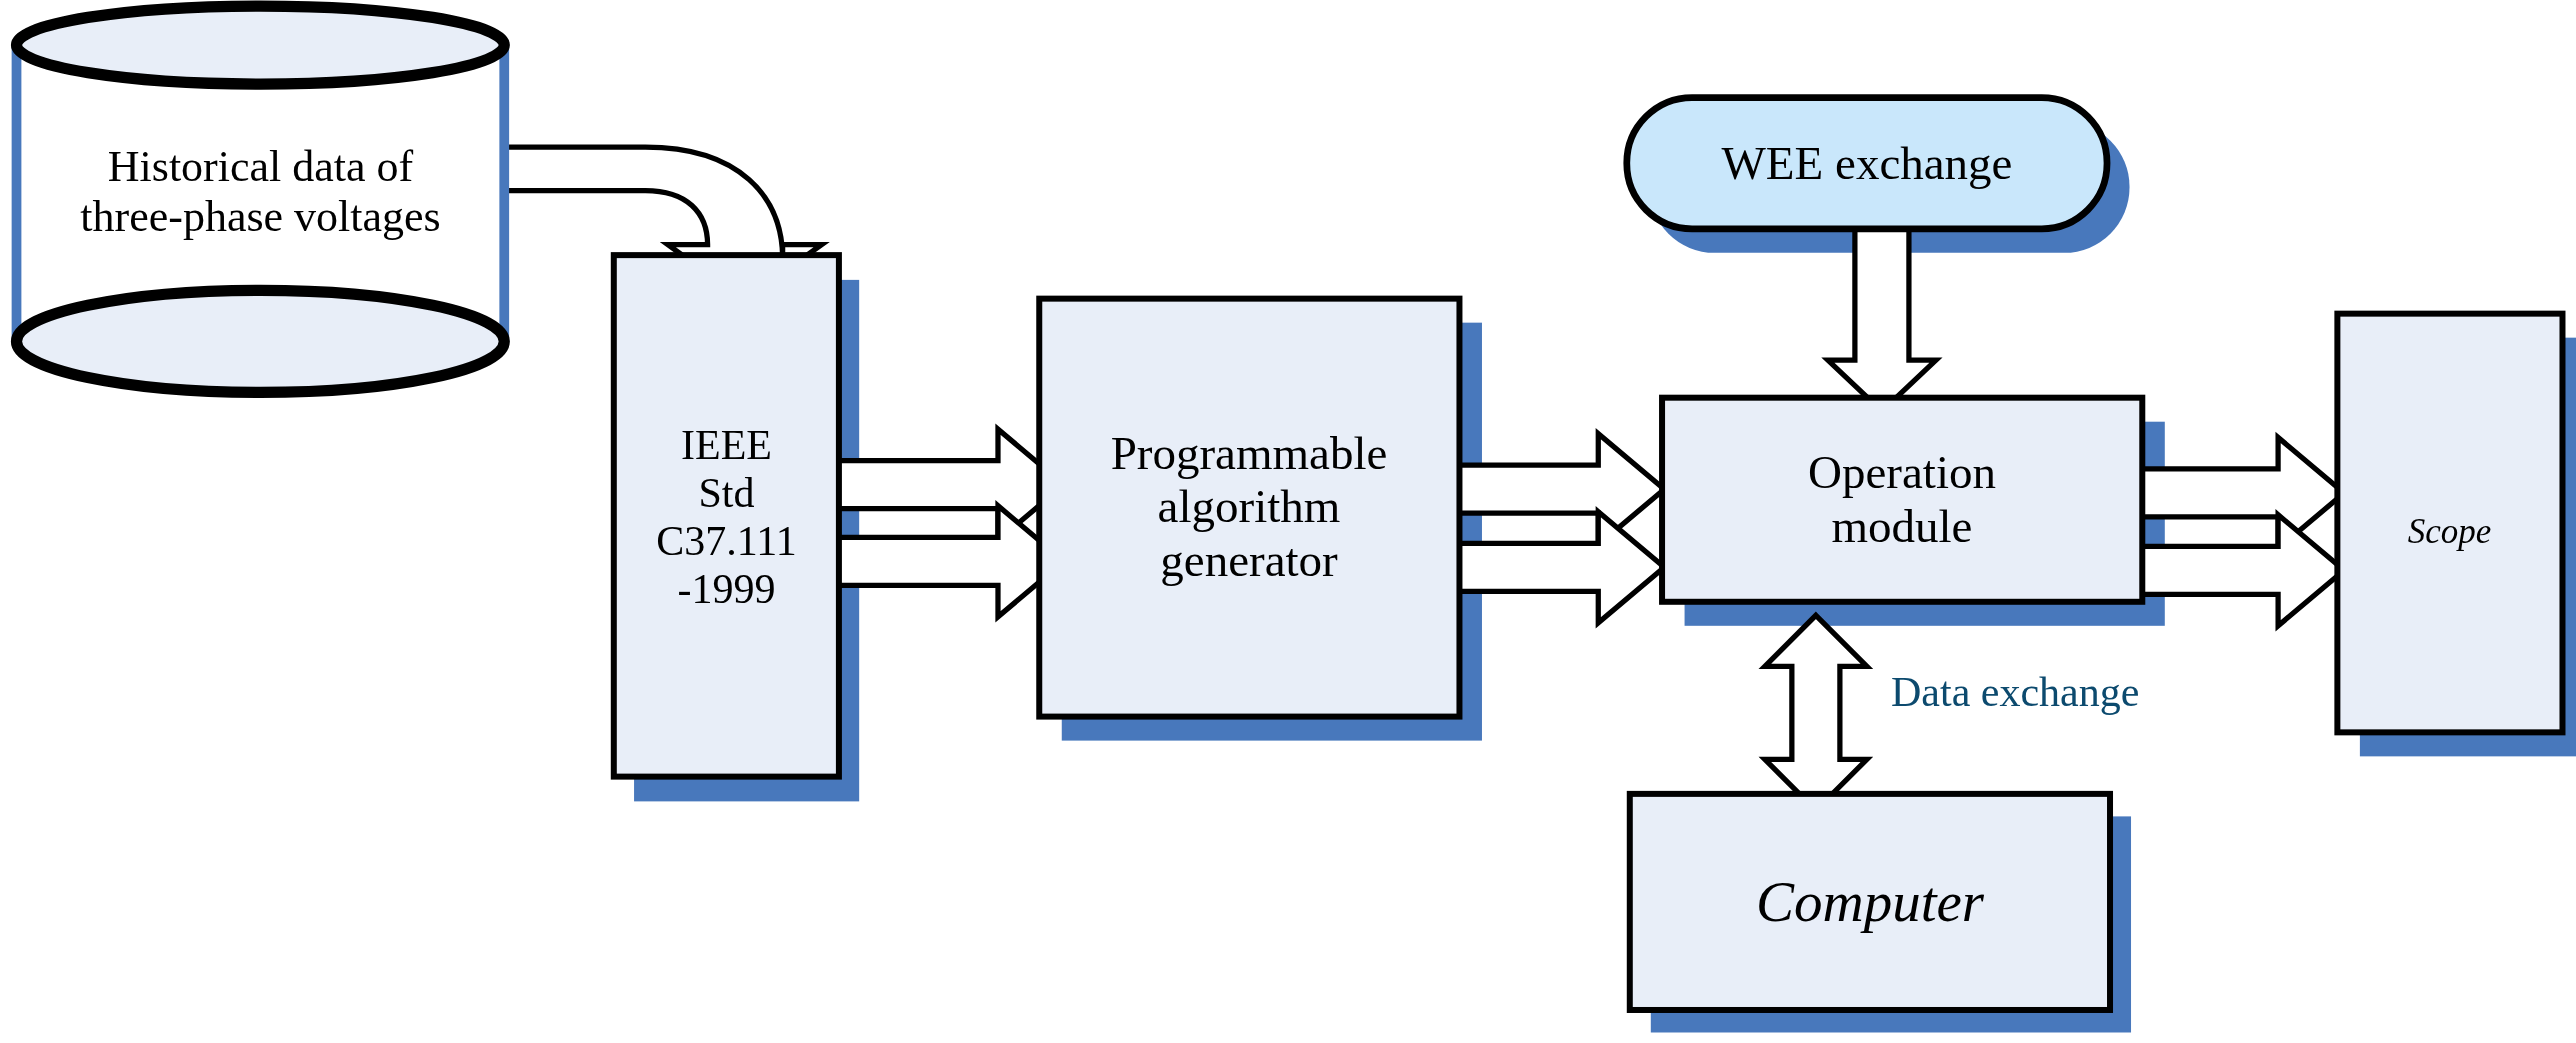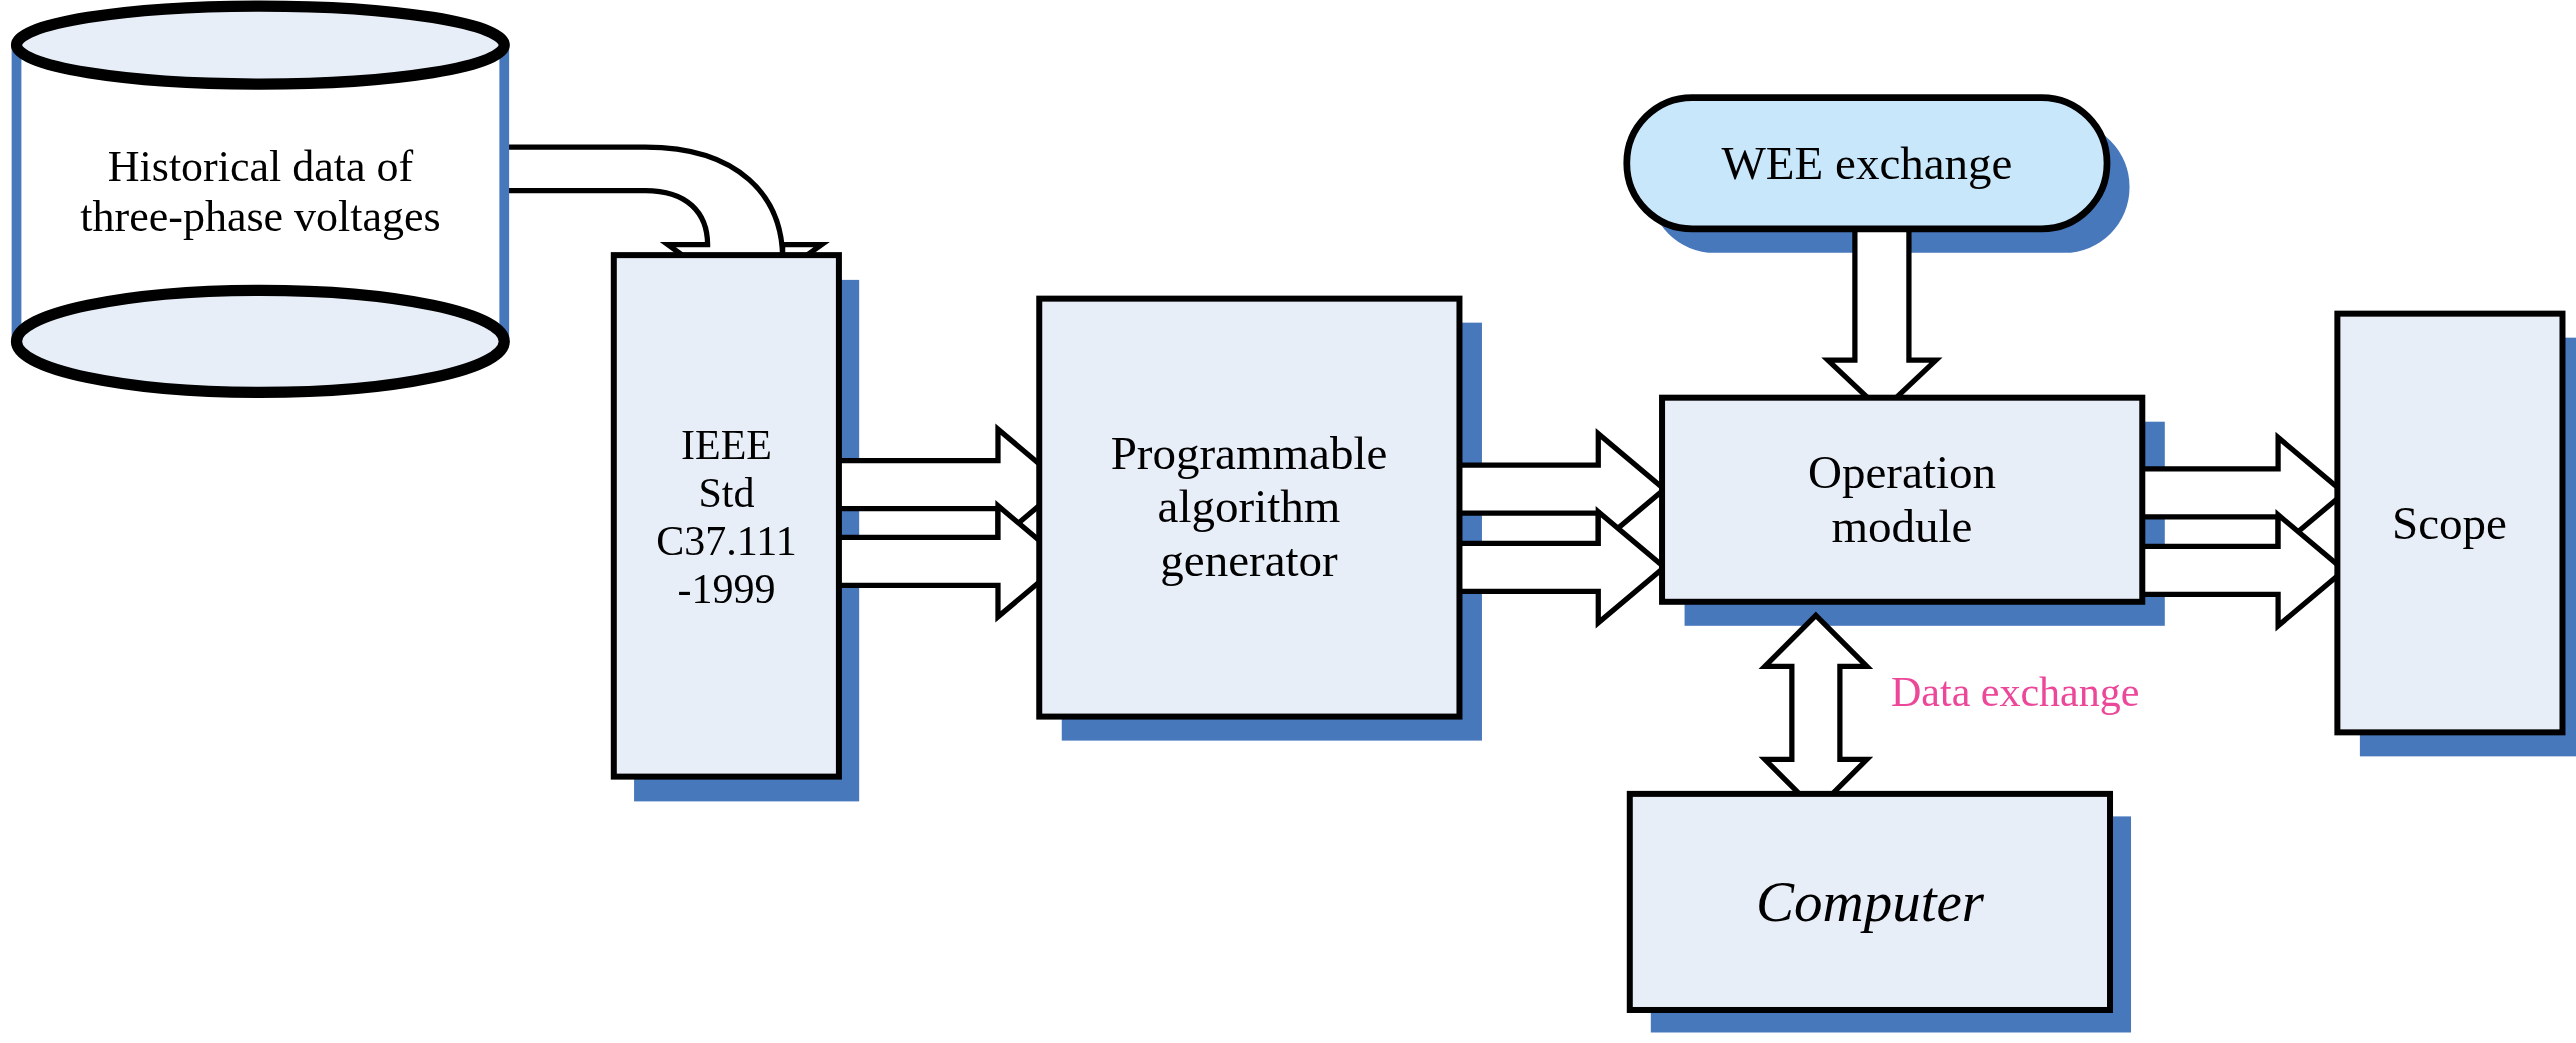--- a/index.html
+++ b/index.html
@@ -33,21 +33,21 @@
     justify-content: center;
     text-align: center;
     color: #000000;
     line-height: 1.14;
     white-space: pre-line;
     pointer-events: none;
     font-family: "Liberation Serif", "DejaVu Serif", serif;
   }
   .edge-label {
     position: absolute;
-    color: #ec4899;
+    color: #0c4a6e;
     font-family: "Liberation Serif", "DejaVu Serif", serif;
     white-space: nowrap;
   }
 </style>
 </head>
 <body>
 
 <div id="diagram-root">
 
   <svg class="layer" viewBox="0 0 3433 1390">
@@ -190,18 +190,18 @@
 algorithm
 generator</div>
 
   <div class="node-label" style="left:1627px; top:98px; width:480px; height:131px; font-size:47px;">WEE exchange</div>
 
   <div class="node-label" style="left:1662px; top:398px; width:480px; height:204px; font-size:47px;">Operation
 module</div>
 
   <div class="node-label" style="left:1630px; top:794px; width:480px; height:216px; font-size:57px;font-style:italic;">Computer</div>
 
-  <div class="node-label" style="left:2337px; top:314px; width:225px; height:419px; font-size:47px;">Scope</div>
+  <div class="node-label" style="left:2337px; top:322px; width:225px; height:419px; font-size:35px;font-style:italic;">Scope</div>
 
   <div class="edge-label" style="left:1891px; top:668px; font-size:42px;">Data exchange</div>
 
 </div>
 
 
 </body></html>

